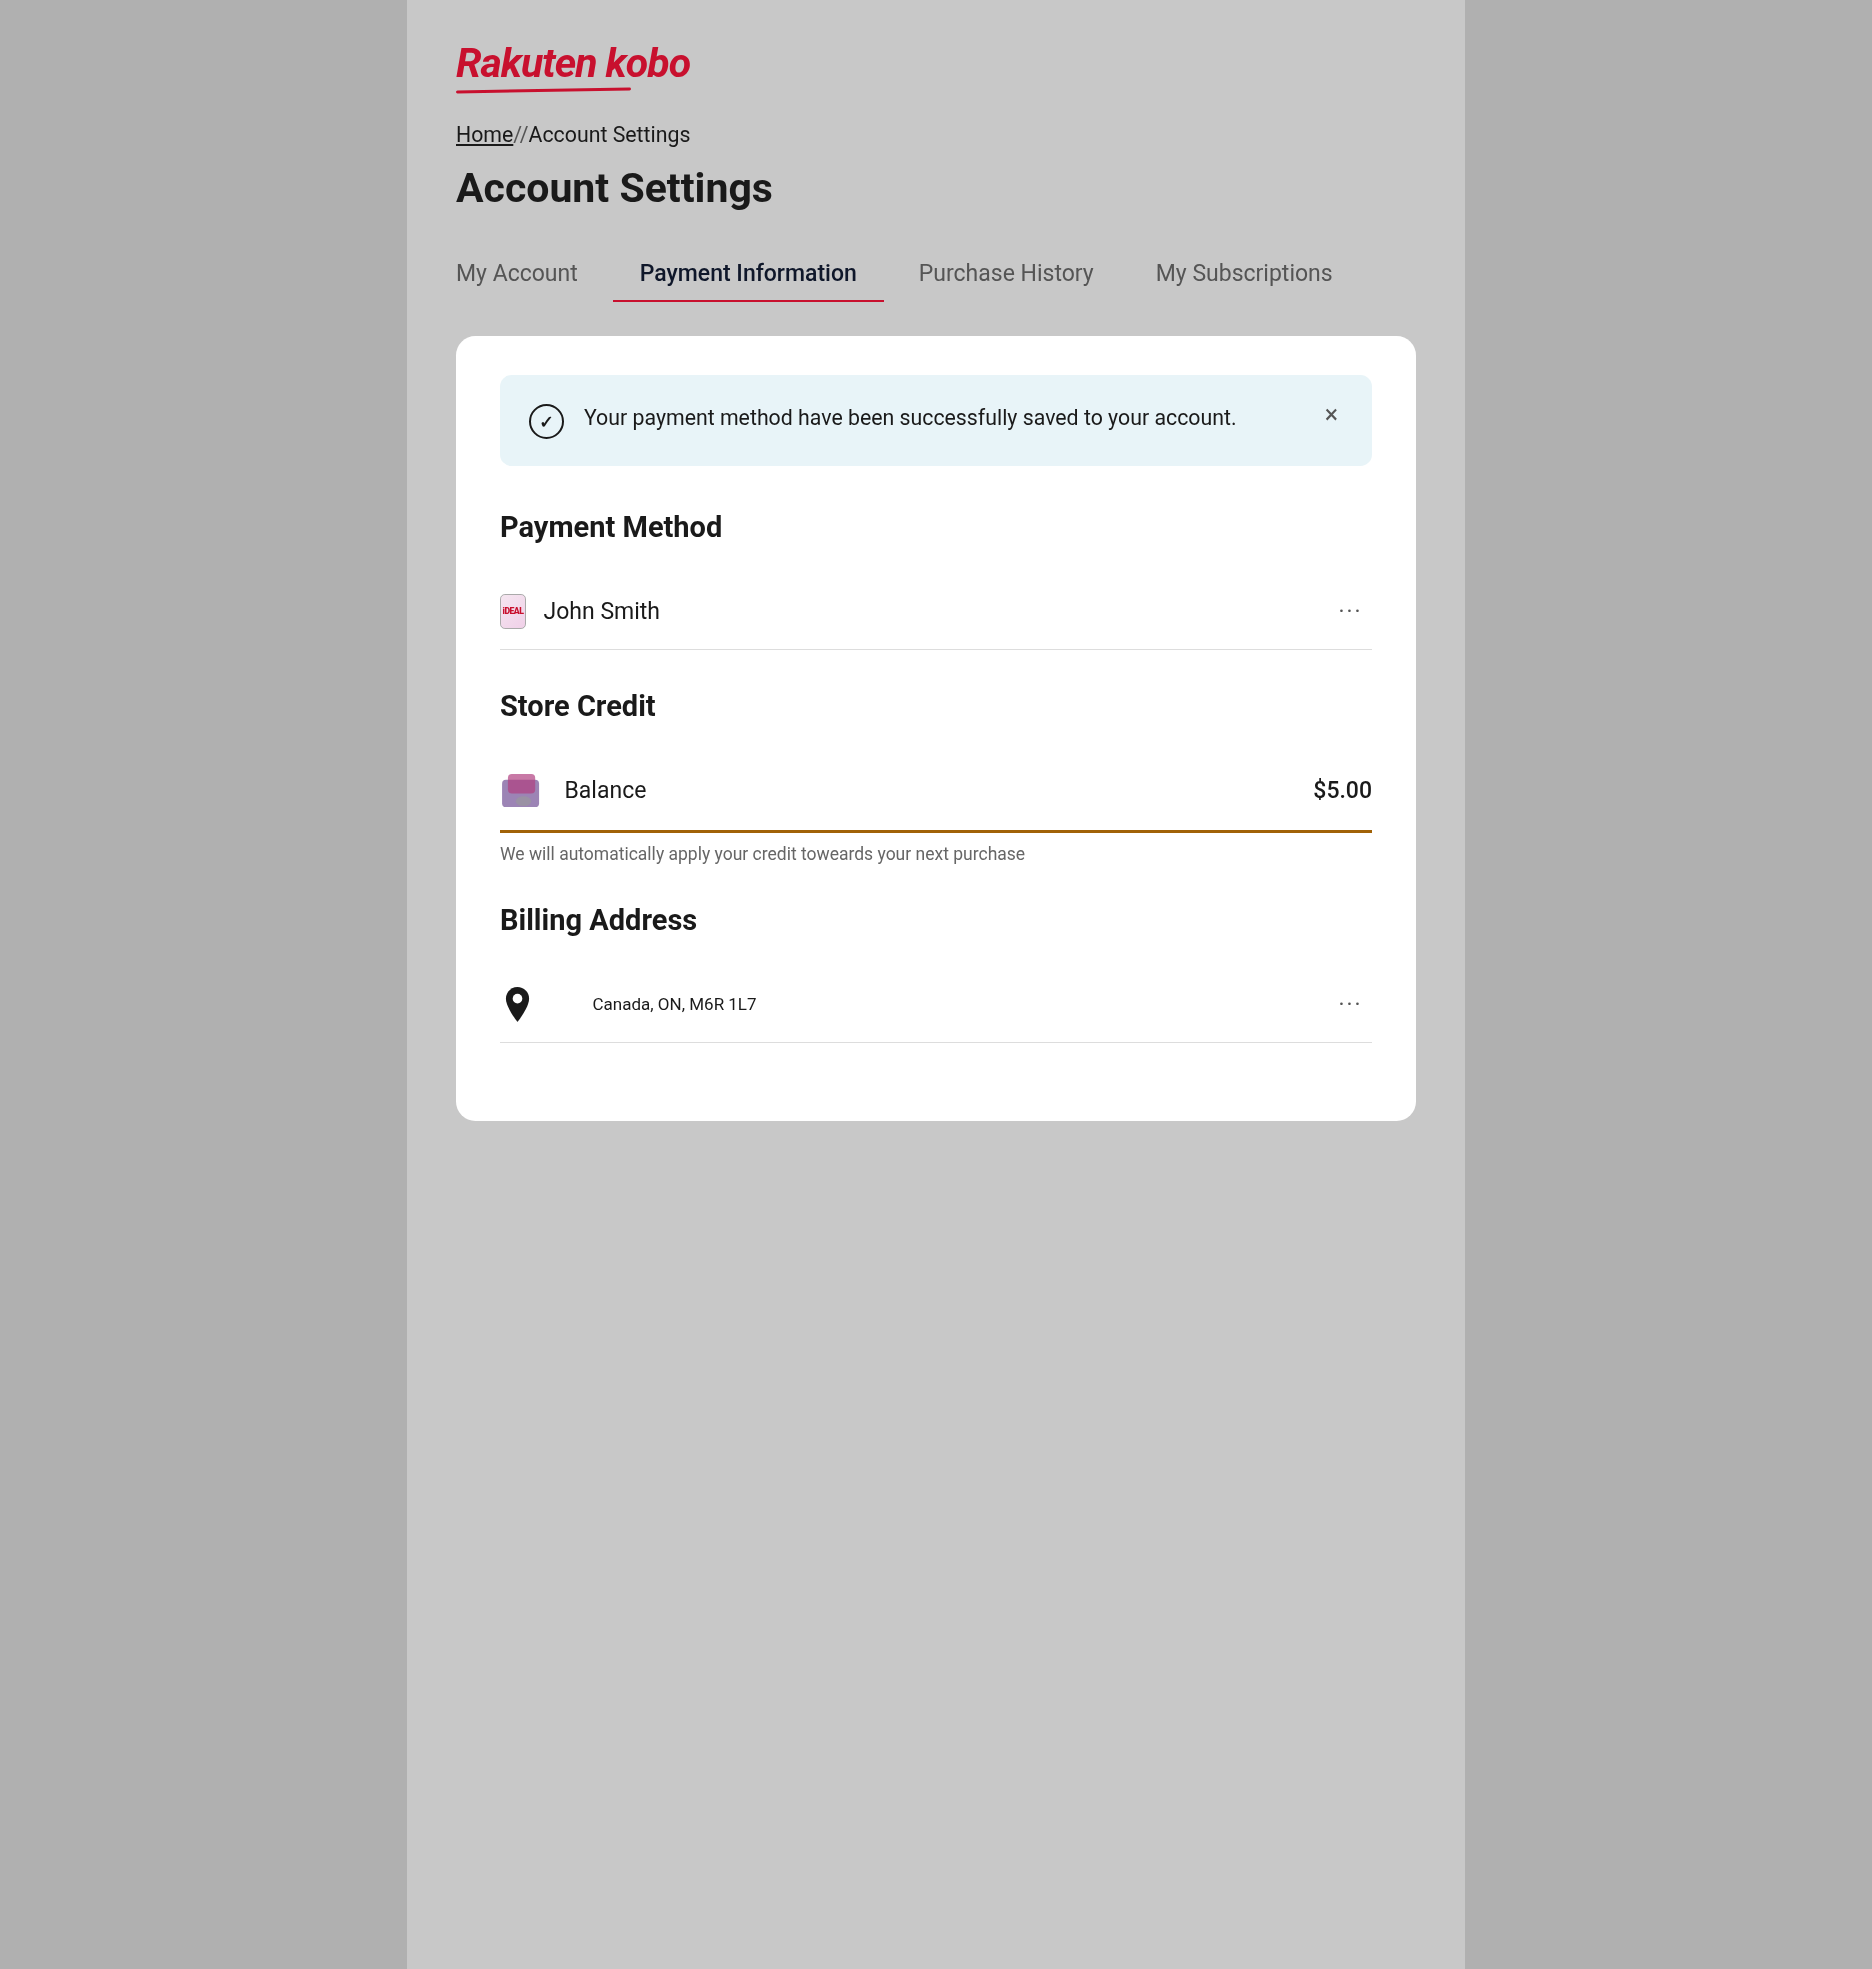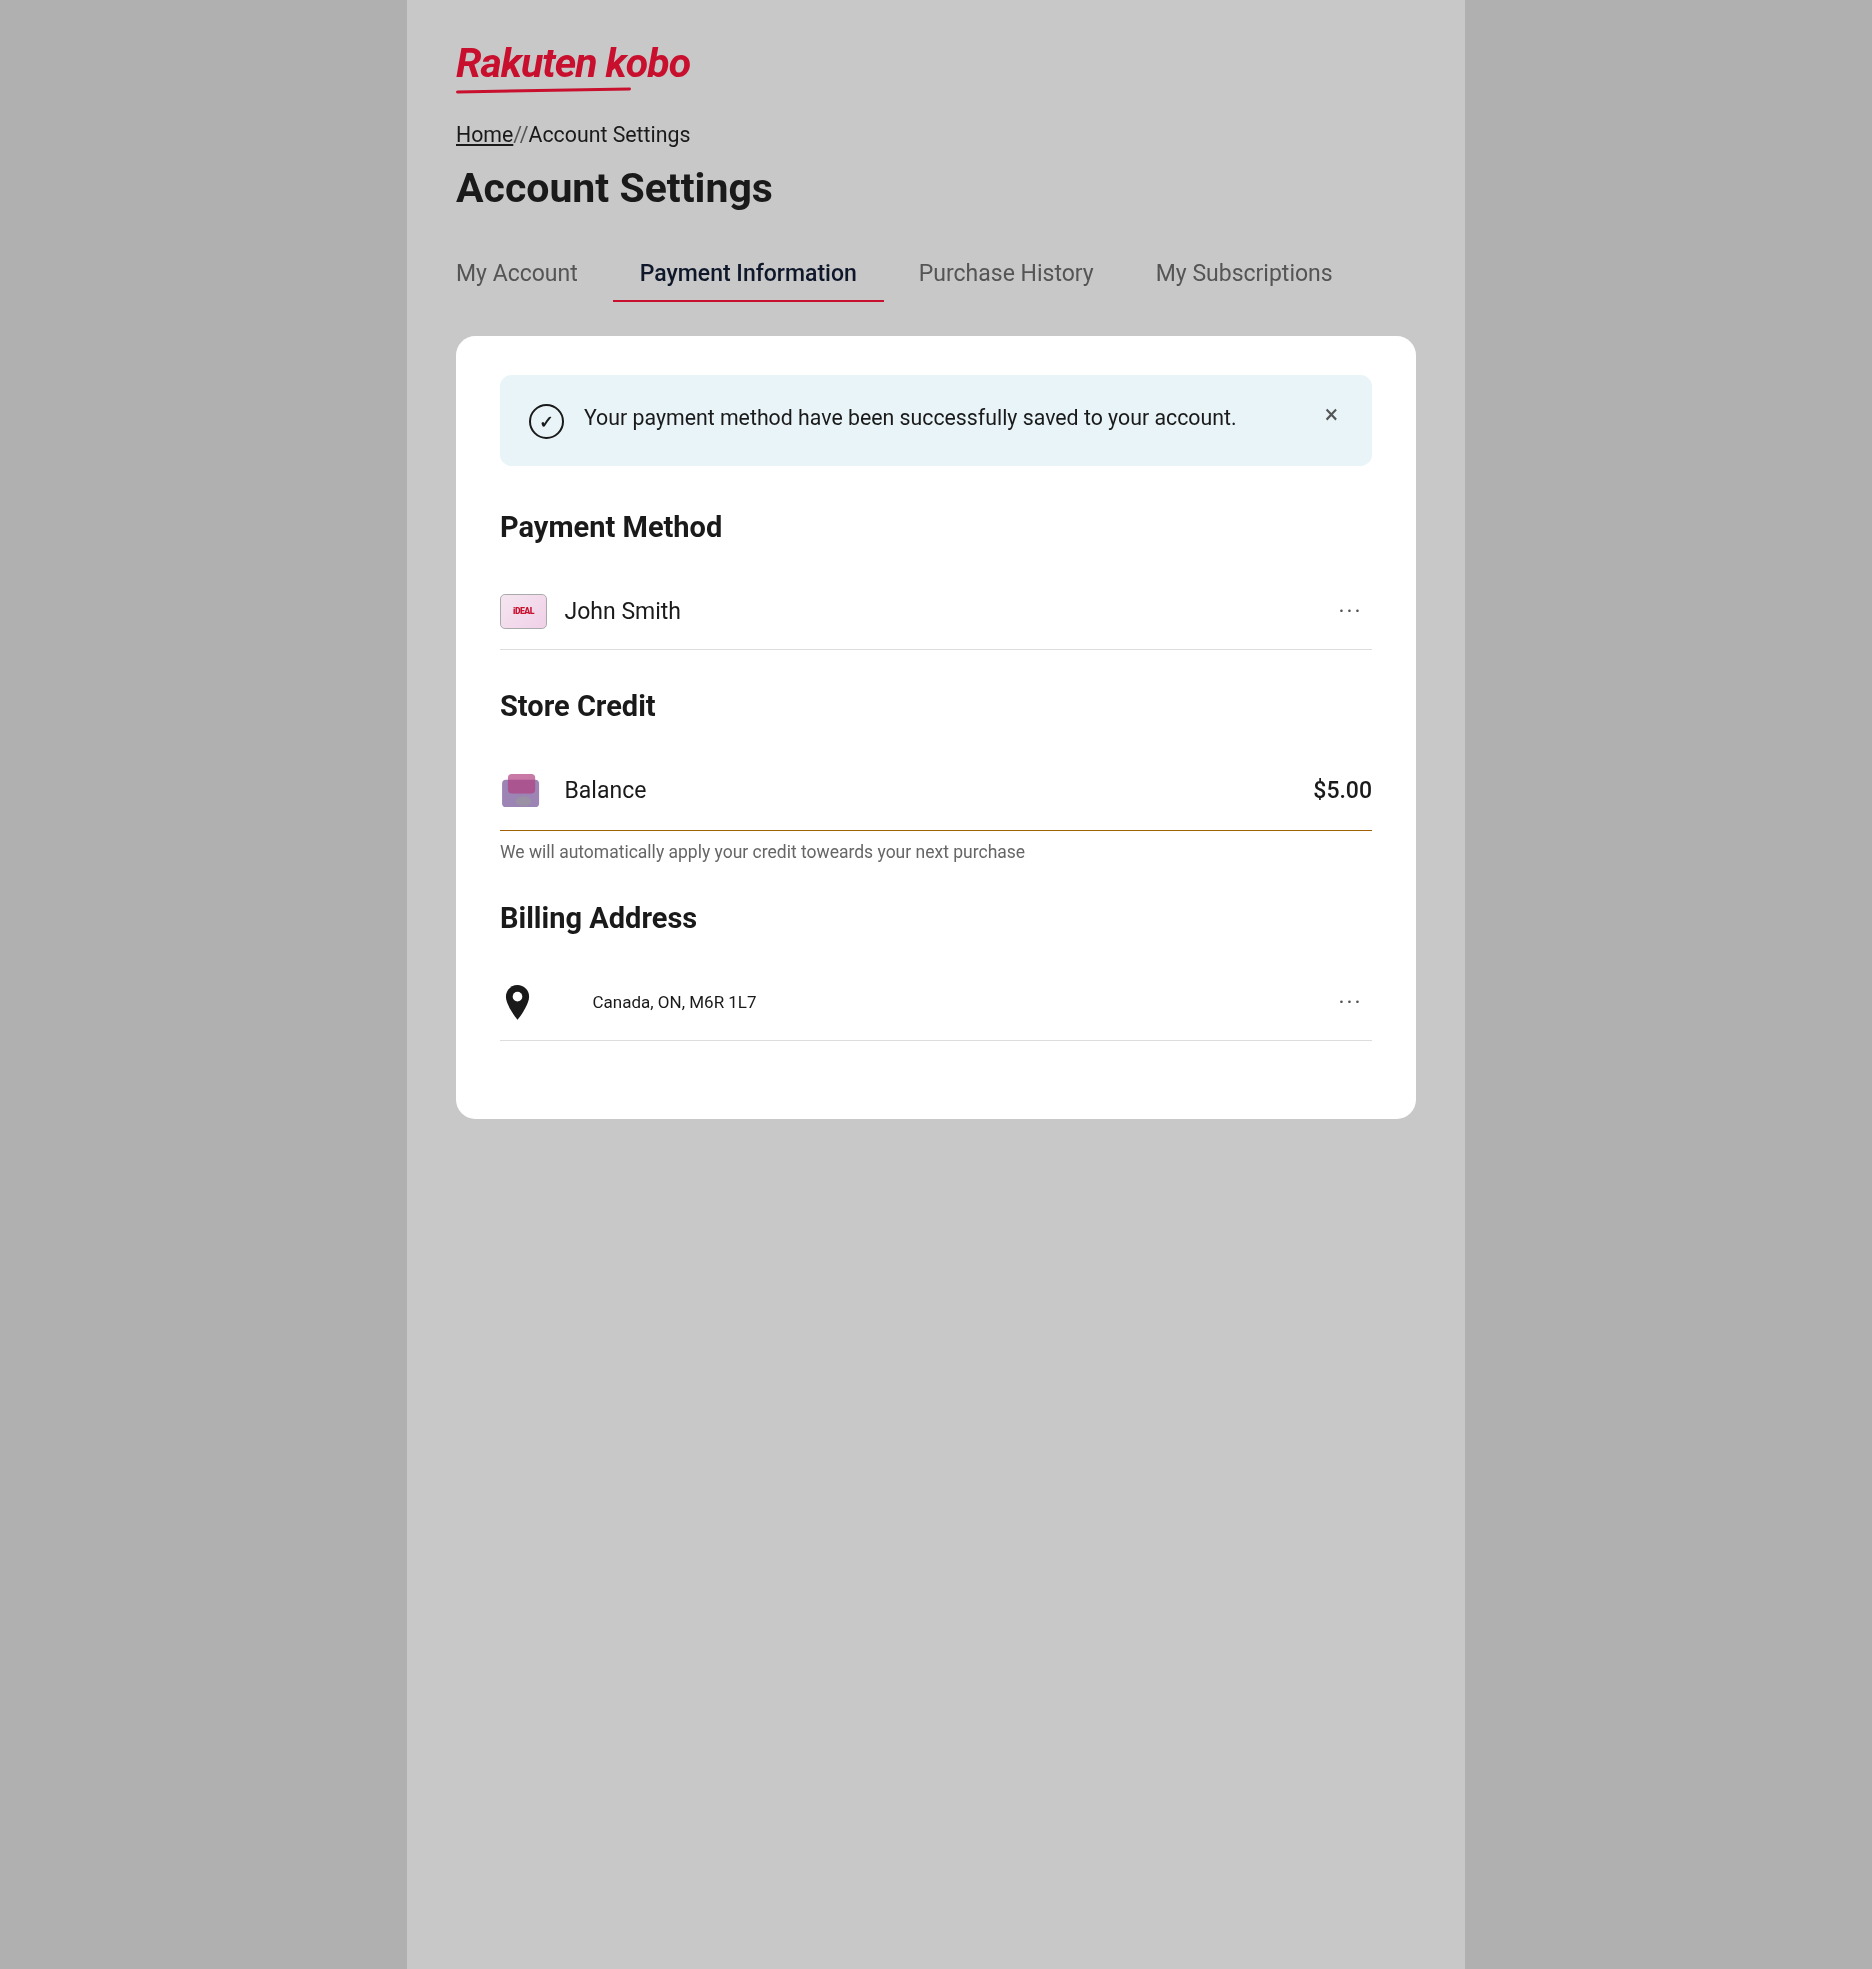--- a/index.html
+++ b/index.html
@@ -165,21 +165,21 @@
 
     .payment-item {
       display: flex;
       align-items: center;
       gap: 17.5px;
       padding: 19.4px 0;
       border-bottom: 1px solid #ddd;
     }
 
     .payment-icon {
-      width: 47px;
+      width: 26px;
       height: 35px;
       border: 1.5px solid #aaa;
       border-radius: 4.9px;
       display: flex;
       align-items: center;
       justify-content: center;
       font-size: 10.7px;
       font-weight: 700;
       color: #c8102e;
       background: linear-gradient(135deg, #f5e6f0 0%, #f0d0e8 100%);
@@ -210,21 +210,21 @@
 
     .section-wrapper {
       margin-bottom: 39px;
     }
 
     .store-credit-item {
       display: flex;
       align-items: center;
       gap: 17.5px;
       padding: 19.4px 0;
-      border-bottom: 1px solid #a16207;
+      border-bottom: 3px solid #a16207;
     }
 
     .credit-icon {
       width: 47px;
       height: 39px;
       display: flex;
       align-items: center;
       justify-content: center;
       flex-shrink: 0;
     }

